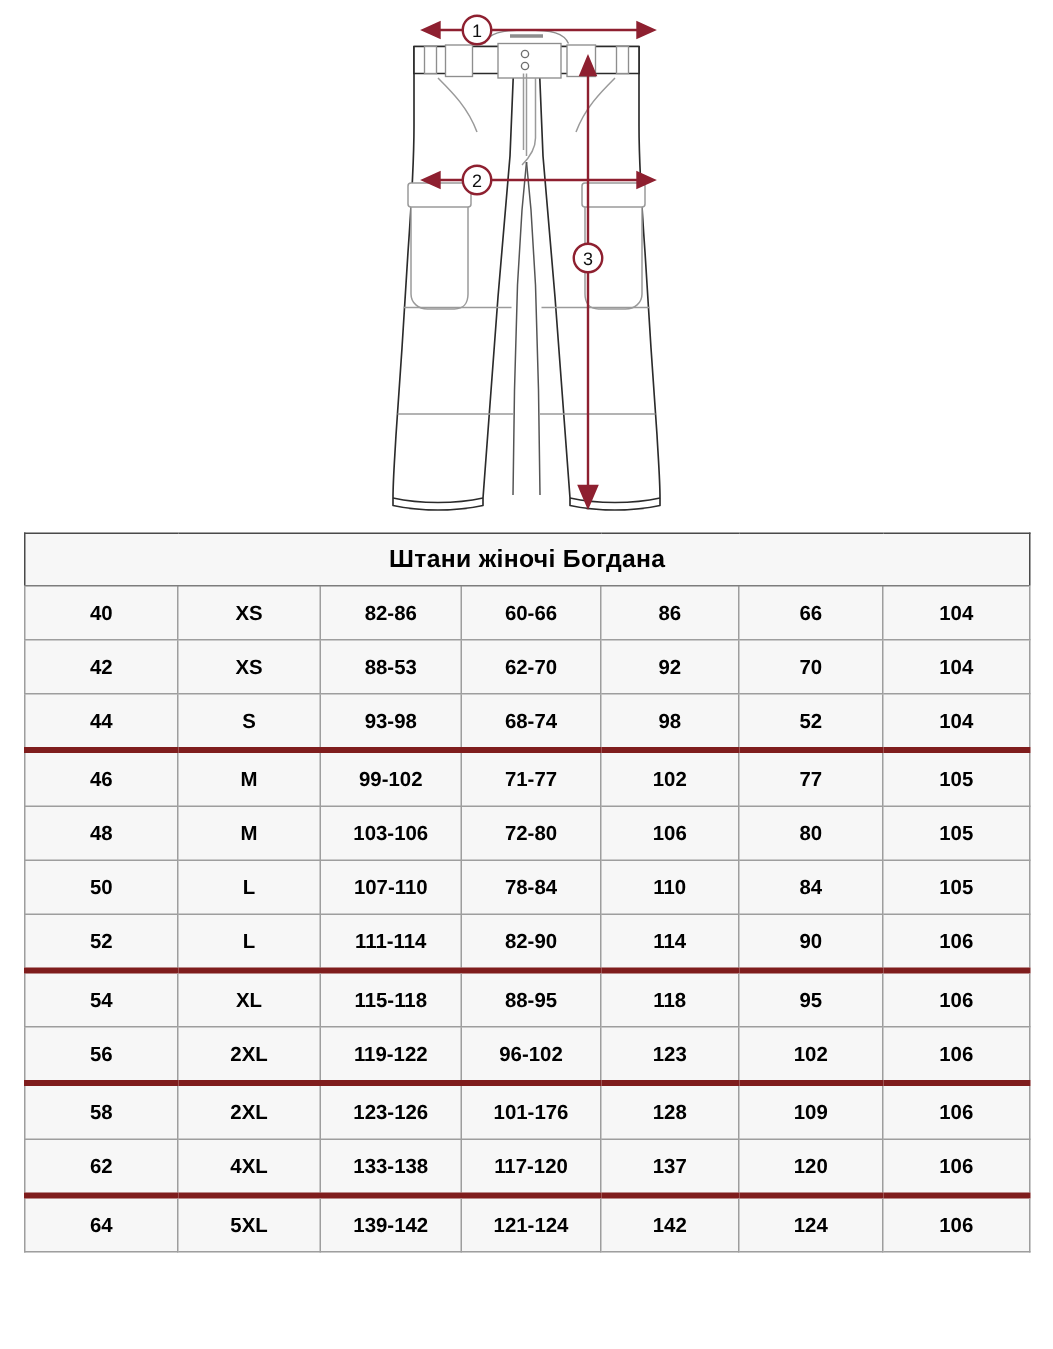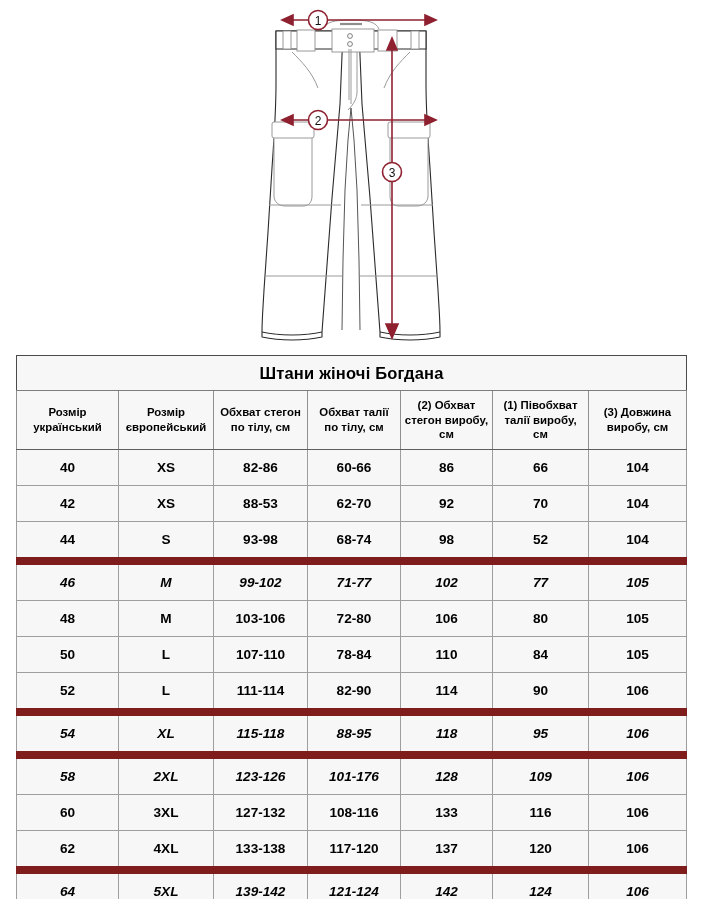--- a/index.html
+++ b/index.html
@@ -80,22 +80,21 @@
     border-top: 1px solid #5e5e5e;
     border-bottom: 1px solid #5e5e5e;
   }
   tr.data-row td {
     height: 35px;
     font-size: 13.6px;
     font-weight: bold;
     border: 1px solid #9e9e9e;
   }
   tr.data-row.thick-top td {
-    border-top: 8px solid #7f1d1d;
-    font-style: italic;
+    border-top: 4px solid #7f1d1d;
   }
   
   col.c0 { width: 102px; }
   col.c1 { width: 95px; }
   col.c2 { width: 94px; }
   col.c3 { width: 93px; }
   col.c4 { width: 92px; }
   col.c5 { width: 96px; }
   col.c6 { width: 98px; }
 </style>
@@ -241,29 +240,20 @@
           <col class="c2">
           <col class="c3">
         <col class="c4">
           <col class="c5">
           <col class="c6">
       </colgroup>
       <tbody id="table-body">
         <tr class="title-row">
           <td colspan="7">Штани жіночі Богдана</td>
         </tr>
-        <tr class="header-row" id="header-row">
-            <th>Розмір український</th>
-            <th>Розмір європейський</th>
-            <th>Обхват стегон по тілу, см</th>
-            <th>Обхват талії по тілу, см</th>
-            <th>(2) Обхват стегон виробу, см</th>
-            <th>(1) Півобхват талії виробу, см</th>
-            <th>(3) Довжина виробу, см</th>
-          </tr>
       <tr class="data-row">
             <td>40</td>
             <td>XS</td>
             <td>82-86</td>
             <td>60-66</td>
             <td>86</td>
             <td>66</td>
             <td>104</td>
           </tr>
           <tr class="data-row">
@@ -322,39 +312,39 @@
           </tr>
           <tr class="data-row thick-top">
             <td>54</td>
             <td>XL</td>
             <td>115-118</td>
             <td>88-95</td>
             <td>118</td>
             <td>95</td>
             <td>106</td>
           </tr>
+          <tr class="data-row">
+            <td>56</td>
+            <td>2XL</td>
+            <td>119-122</td>
+            <td>96-102</td>
+            <td>123</td>
+            <td>102</td>
+            <td>106</td>
+          </tr>
           <tr class="data-row thick-top">
             <td>58</td>
             <td>2XL</td>
             <td>123-126</td>
             <td>101-176</td>
             <td>128</td>
             <td>109</td>
             <td>106</td>
           </tr>
           <tr class="data-row">
-            <td>60</td>
-            <td>3XL</td>
-            <td>127-132</td>
-            <td>108-116</td>
-            <td>133</td>
-            <td>116</td>
-            <td>106</td>
-          </tr>
-          <tr class="data-row">
             <td>62</td>
             <td>4XL</td>
             <td>133-138</td>
             <td>117-120</td>
             <td>137</td>
             <td>120</td>
             <td>106</td>
           </tr>
           <tr class="data-row thick-top">
             <td>64</td>

